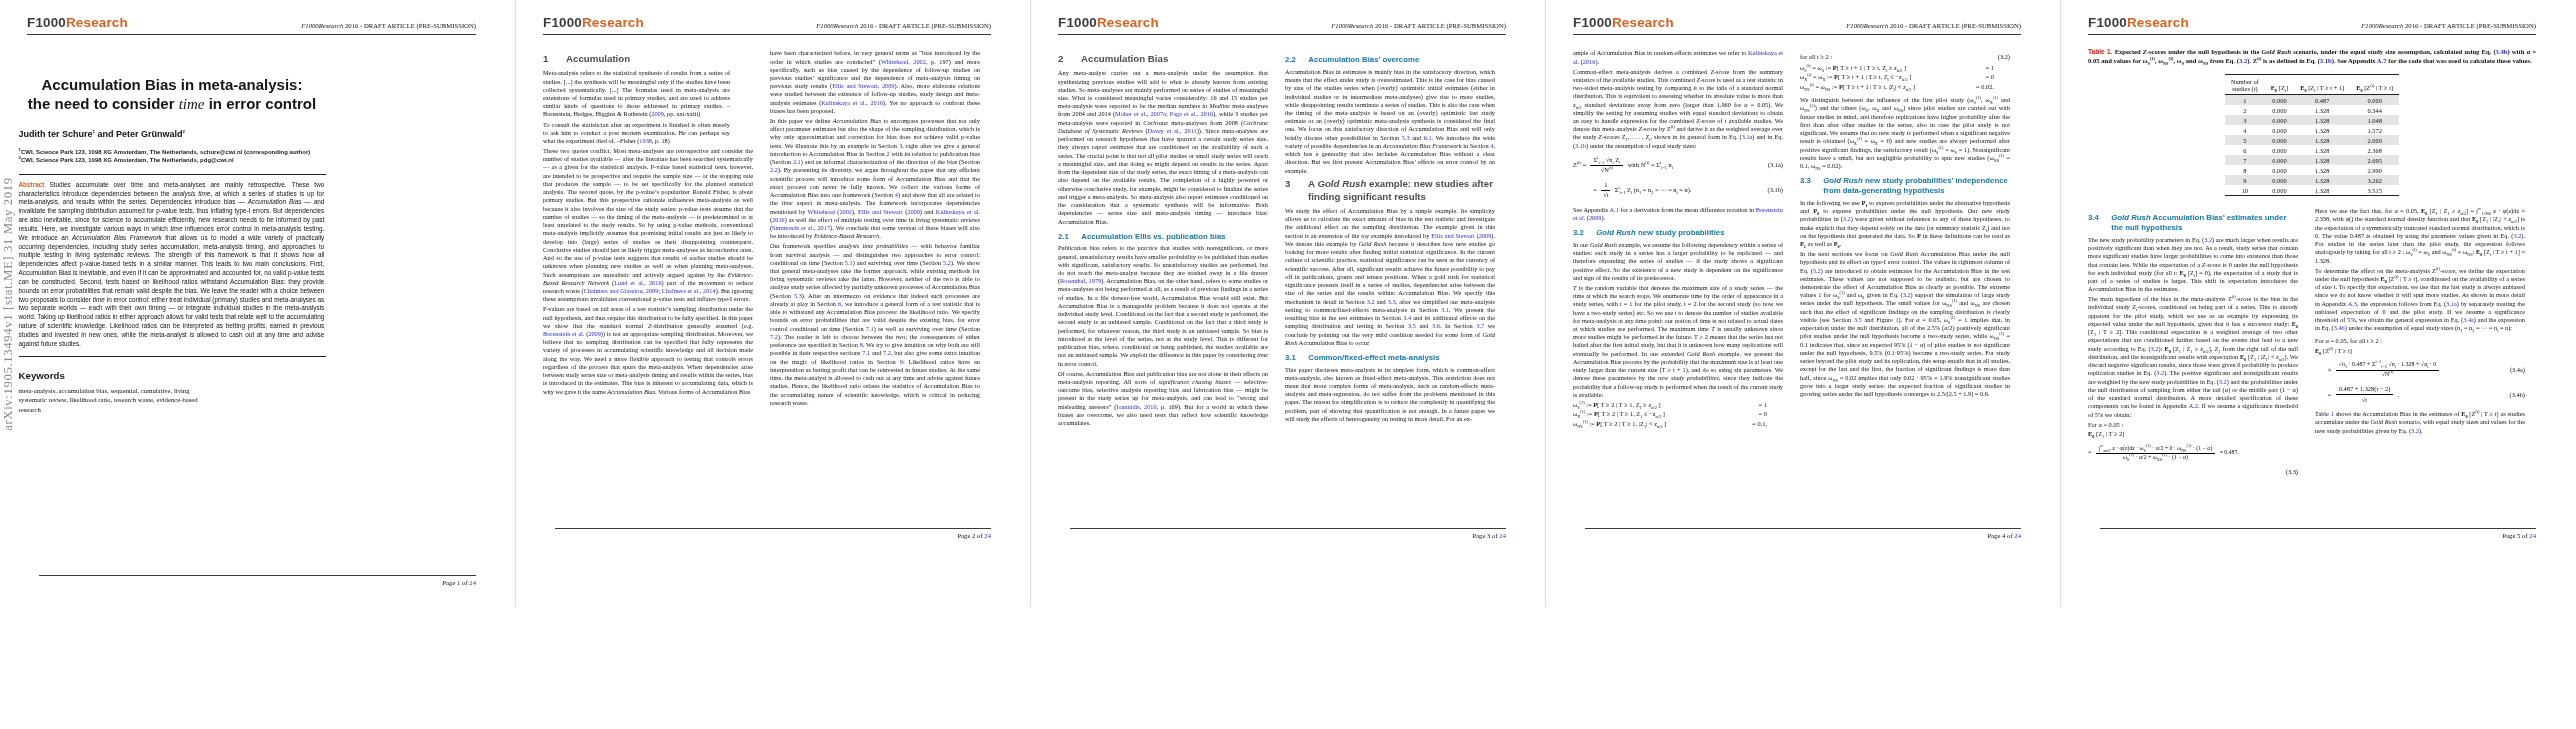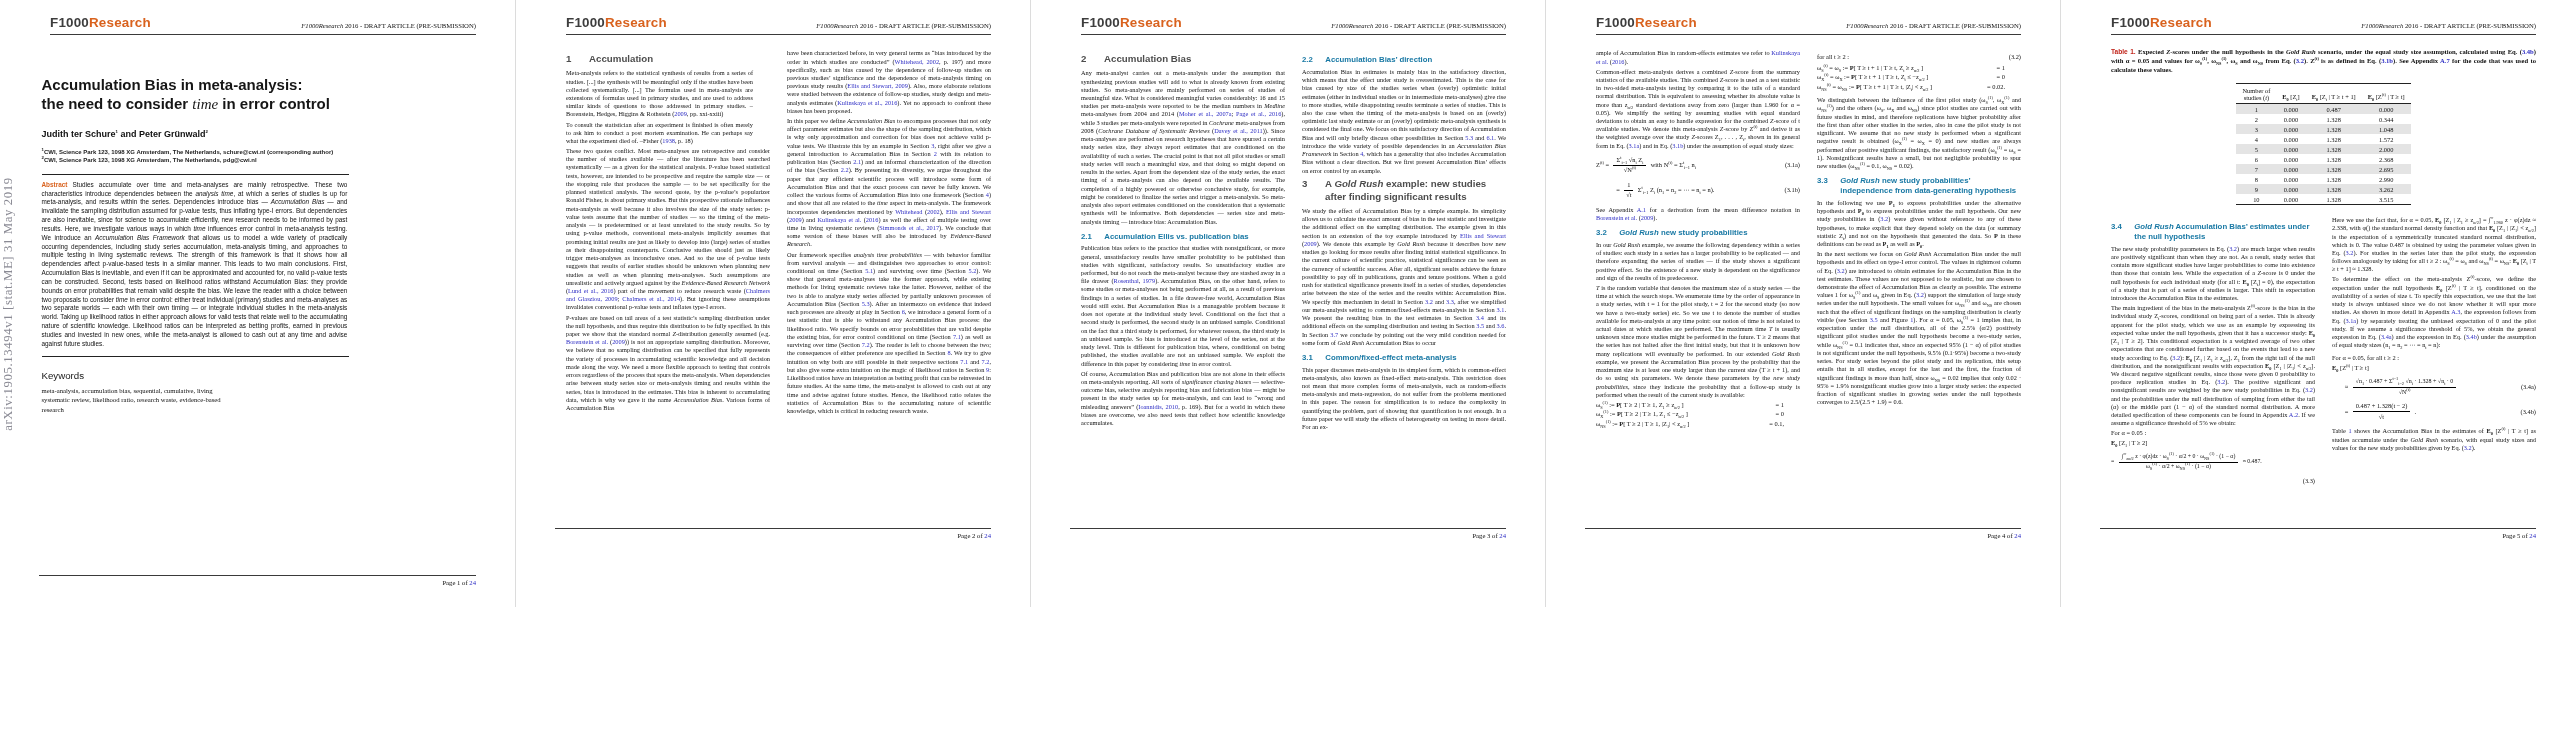--- a/index.html
+++ b/index.html
@@ -2,21 +2,21 @@
 <html style="--orange: #d9621e; --teal: #1878a4; --link: #2d2dc4; --red: #c0241a; --graytext: #8a8a94; --rule: #3a3a3a; --shade: #e4e4e4; --headgray: #4d4d4d;font-size:9.7px"><head>
 <meta charset="utf-8">
 <style>
   :root{
     --orange:#d9621e; --teal:#1878a4; --link:#2d2dc4; --red:#c0241a;
     --graytext:#8a8a94; --rule:#3a3a3a; --shade:#e4e4e4; --headgray:#4d4d4d;
   }
   *{box-sizing:border-box; margin:0; padding:0;}
   html,body{width:2576px; height:729px;}
   body{display:flex; background:#ffffff; font-family:"Liberation Serif", serif; color:#111;}
-  .page{position:relative; width:515px; height:607px; background:#fff; overflow:hidden; padding:16px 39px 0 50px;}
+  .page{position:relative; width:515px; height:607px; background:#fff; overflow:hidden; padding:16px 39px 0 27px;}
   .page + .page{border-left:0.6px solid #dcdcdc;}
   .pg-header{display:flex; justify-content:space-between; align-items:flex-end; border-bottom:1.2px solid var(--rule); padding-bottom:4.3px;}
   .logo{font-family:"Liberation Sans", sans-serif; font-weight:bold; font-size:13.4px; letter-spacing:0.2px; line-height:1;}
   .logo .f1000{color:#3d3d3d;}
   .logo .research{color:var(--orange);}
   .hdr-right{font-size:6.7px; color:#111;}
   .hdr-right .it{font-style:italic;}
   .cols{display:flex; gap:17px; margin-top:14.6px;}
   .col{width:210px; text-align:justify; font-size:6.3px; line-height:1.31; overflow:hidden;}
   .col p{margin:0 0 1.8px 0;}
@@ -36,29 +36,29 @@
   .frac .fden{padding-top:0.6px;}
   .eqline{display:flex; margin:1.2px 0; font-size:6.4px; text-align:left;}
   .eqline .val{margin-left:auto; padding-right:16px;}
   .eq-head{display:flex; font-size:6.4px; margin:3.6px 0 2.4px 0;}
   .eq-head .lbl{margin-left:auto;}
   .pg-footer{position:absolute; left:39px; right:39px; background:#fff; border-top:1.2px solid var(--rule); padding-top:3px; text-align:right; font-size:6.7px;}
   .footer-low{bottom:20.7px;}
   .footer-high{bottom:68px;}
   
   .p1-wrap{margin-top:40px; width:307px; margin-left:-8.5px;}
-  .p1-title{font-family:"Liberation Sans", sans-serif; font-weight:bold; font-size:15px; line-height:1.3; color:#161616;}
+  .p1-title{font-family:"Liberation Sans", sans-serif; font-weight:bold; font-size:15px; line-height:1.3; color:#161616;text-align:center;}
   .p1-title em{font-family:"Liberation Serif", serif; font-style:italic; font-weight:normal;}
   .p1-authors{font-family:"Liberation Sans", sans-serif; font-weight:bold; font-size:9px; margin-top:14.6px;}
   .p1-affil{font-family:"Liberation Sans", sans-serif; font-size:6px; font-weight:bold; margin-top:1.8px; color:#222;}
   .p1-affils{margin-top:9.7px;}
   .p1-abstract{border-top:1.2px solid #222; border-bottom:1.2px solid #222; margin-top:11px; padding:6px 1.2px 7.3px 0;
     font-family:"Liberation Sans", sans-serif; font-size:6.4px; line-height:1.38; text-align:justify;}
   .p1-abstract .ab-label{color:var(--orange); font-weight:bold;}
-  .p1-kw-h{font-family:"Liberation Sans", sans-serif; font-weight:normal; font-size:9.7px; margin-top:13.4px; color:#161616;}
+  .p1-kw-h{font-family:"Liberation Sans", sans-serif; font-weight:bold; font-size:9.7px; margin-top:13.4px; color:#161616;}
   .p1-kw{margin-top:4.9px; font-size:6.7px; width:182px; line-height:1.4;}
   .arxiv{position:absolute; left:1.2px; top:50%; transform:translateY(-50%) rotate(180deg);
     writing-mode:vertical-rl; font-size:12.8px; color:var(--graytext); letter-spacing:0.6px; white-space:nowrap;}
   
   .tbl-caption{font-family:"Liberation Serif", serif; font-weight:bold; font-size:6.6px; line-height:1.35; text-align:justify; margin-top:13.4px;}
   .tbl-caption .cap-label{color:var(--red); font-family:"Liberation Sans", sans-serif;}
   table.ztable{border-collapse:collapse; margin:8.5px auto 0 auto; font-size:6.4px;}
   table.ztable th{border-top:1.2px solid #222; border-bottom:0.6px solid #222; font-weight:normal; padding:2.4px 6px; text-align:center; white-space:pre-line; vertical-align:bottom;}
   table.ztable td{padding:1.5px 6px; text-align:center;}
   table.ztable tbody tr:nth-child(odd){background:var(--shade);}
@@ -131,21 +131,21 @@
       <div class="h-sub">
           <span class="num">2.1</span>
           <span>Accumulation Ellis vs. publication bias</span>
         </div>
       <p>Publication bias refers to the practice that studies with nonsignificant, or more general, unsatisfactory results have smaller probability to be published than studies with significant, satisfactory results. So unsatisfactory studies are performed, but do not reach the meta-analyst because they are stashed away in a file drawer (<span class="ref">Rosenthal</span>, <span class="ref">1979</span>). Accumulation Bias, on the other hand, refers to some studies or meta-analyses not being performed at all, as a result of previous findings in a series of studies. In a file drawer-free world, Accumulation Bias would still exist. But Accumulation Bias is a manageable problem because it does not operate at the individual study level. Conditional on the fact that a second study is performed, the second study is an unbiased sample. Conditional on the fact that a third study is performed, for whatever reason, the third study is an unbiased sample. So bias is introduced at the level of the series, not at the study level. This is different for publication bias, where, conditional on being published, the studies available are not an unbiased sample. We exploit the difference in this paper by considering <em>time</em> in error control.</p>
       <p>Of course, Accumulation Bias and publication bias are not alone in their effects on meta-analysis reporting. All sorts of <em>significance chasing biases</em> — selective-outcome bias, selective analysis reporting bias and fabrication bias — might be present in the study series up for meta-analysis, and can lead to “wrong and misleading answers” (<span class="ref">Ioannidis, 2010</span>, p. 169). But for a world in which these biases are overcome, we also need tests that reflect how scientific knowledge accumulates.</p>
     </div>
     <div class="col">
       <div class="h-sub">
           <span class="num">2.2</span>
-          <span>Accumulation Bias’ direction</span>
+          <span>Accumulation Bias’ overcome</span>
         </div>
       <p>Accumulation Bias in estimates is mainly bias in the satisfactory direction, which means that the effect under study is overestimated. This is the case for bias caused by size of the studies series when (overly) optimistic initial estimates (either in individual studies or in intermediate meta-analyses) give rise to more studies, while disappointing results terminate a series of studies. This is also the case when the timing of the meta-analysis is based on an (overly) optimistic last study estimate or an (overly) optimistic meta-analysis synthesis is considered the final one. We focus on this satisfactory direction of Accumulation Bias and will only briefly discuss other possibilities in Section <span class="ref">5.3</span> and <span class="ref">6.1</span>. We introduce the wide variety of possible dependencies in an <em>Accumulation Bias Framework</em> in Section <span class="ref">4</span>, which has a generality that also includes Accumulation Bias without a clear direction. But we first present Accumulation Bias’ effects on error control by an example.</p>
       <div class="h-main">
           <span class="num">3</span>
           <span>A <em>Gold Rush</em> example:  new studies after finding significant results</span>
         </div>
       <p>We study the effect of Accumulation Bias by a simple example. Its simplicity allows us to calculate the exact amount of bias in the test statistic and investigate the additional effect on the sampling distribution. The example given in this section is an extension of the toy example introduced by <span class="ref">Ellis and Stewart</span> (<span class="ref">2009</span>). We denote this example by <em>Gold Rush</em> because it describes how new studies go looking for more results after finding initial statistical significance. In the current culture of scientific practice, statistical significance can be seen as the currency of scientific success. After all, significant results achieve the future possibility to pay off in publications, grants and tenure positions. When a gold rush for statistical significance presents itself in a series of studies, dependencies arise between the size of the series and the results within: Accumulation Bias. We specify this mechanism in detail in Section <span class="ref">3.2</span> and <span class="ref">3.3</span>, after we simplified our meta-analysis setting to common/fixed-effects meta-analysis in Section <span class="ref">3.1</span>. We present the resulting bias in the test estimates in Section <span class="ref">3.4</span> and its additional effects on the sampling distribution and testing in Section <span class="ref">3.5</span> and <span class="ref">3.6</span>. In Section <span class="ref">3.7</span> we conclude by pointing out the very mild condition needed for some form of <em>Gold Rush</em> Accumulation Bias to occur</p>
       <div class="h-sub">
           <span class="num">3.1</span>
           <span>Common/fixed-effect meta-analysis</span>

